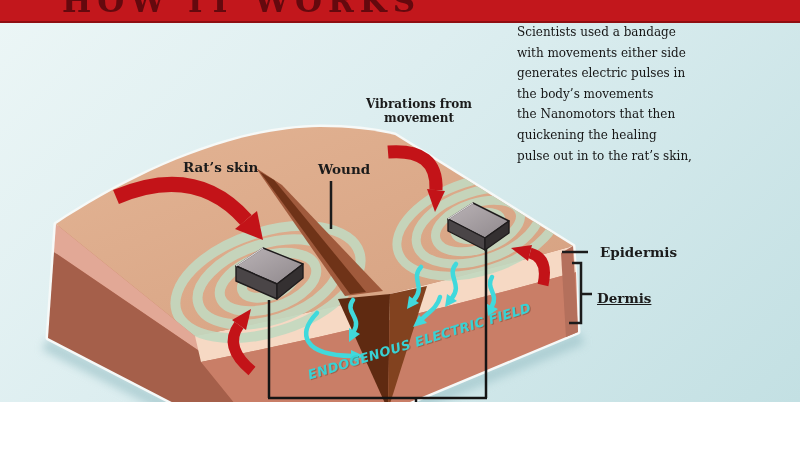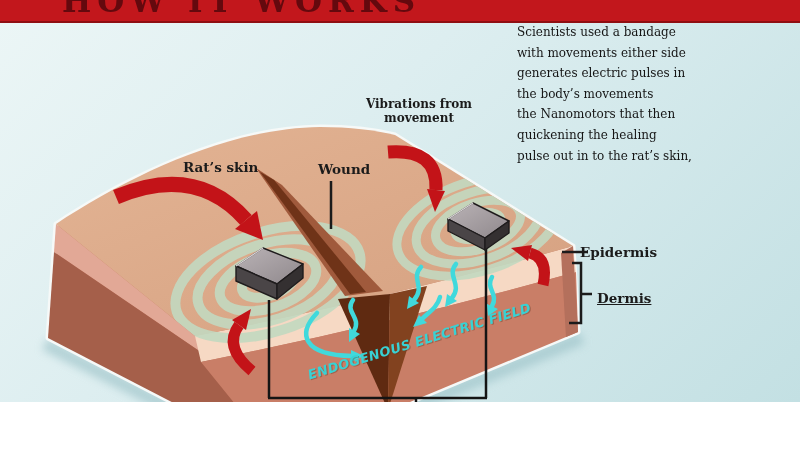--- a/index.html
+++ b/index.html
@@ -191,21 +191,21 @@
 
   <div class="lbl" style="left:183px;top:111px;margin-top:48px;">Rat’s skin</div>
 
   <div class="lbl" id="lbl-vibrations" style="left:364px;top:97px;">
     <div>Vibrations from</div>
     <div>movement</div>
   </div>
 
   <div class="lbl" style="left:307px;top:161px;margin-left:11px;">Wound</div>
 
-  <div class="lbl" style="left:580px;top:244px;text-align:right;">Epidermis</div>
+  <div class="lbl" style="left:600px;top:244px;text-align:right;">Epidermis</div>
 
   <div class="lbl" style="left:597px;top:290px;text-decoration:underline;">Dermis</div>
 
   <div class="lbl" style="left:374px;top:418px;font-style:italic;">Nanomotors</div>
 
   <div class="lbl" id="lbl-field" style="left:306px;top:368px;">ENDOGENOUS ELECTRIC FIELD</div>
 
 </div>
 
 </body></html>

